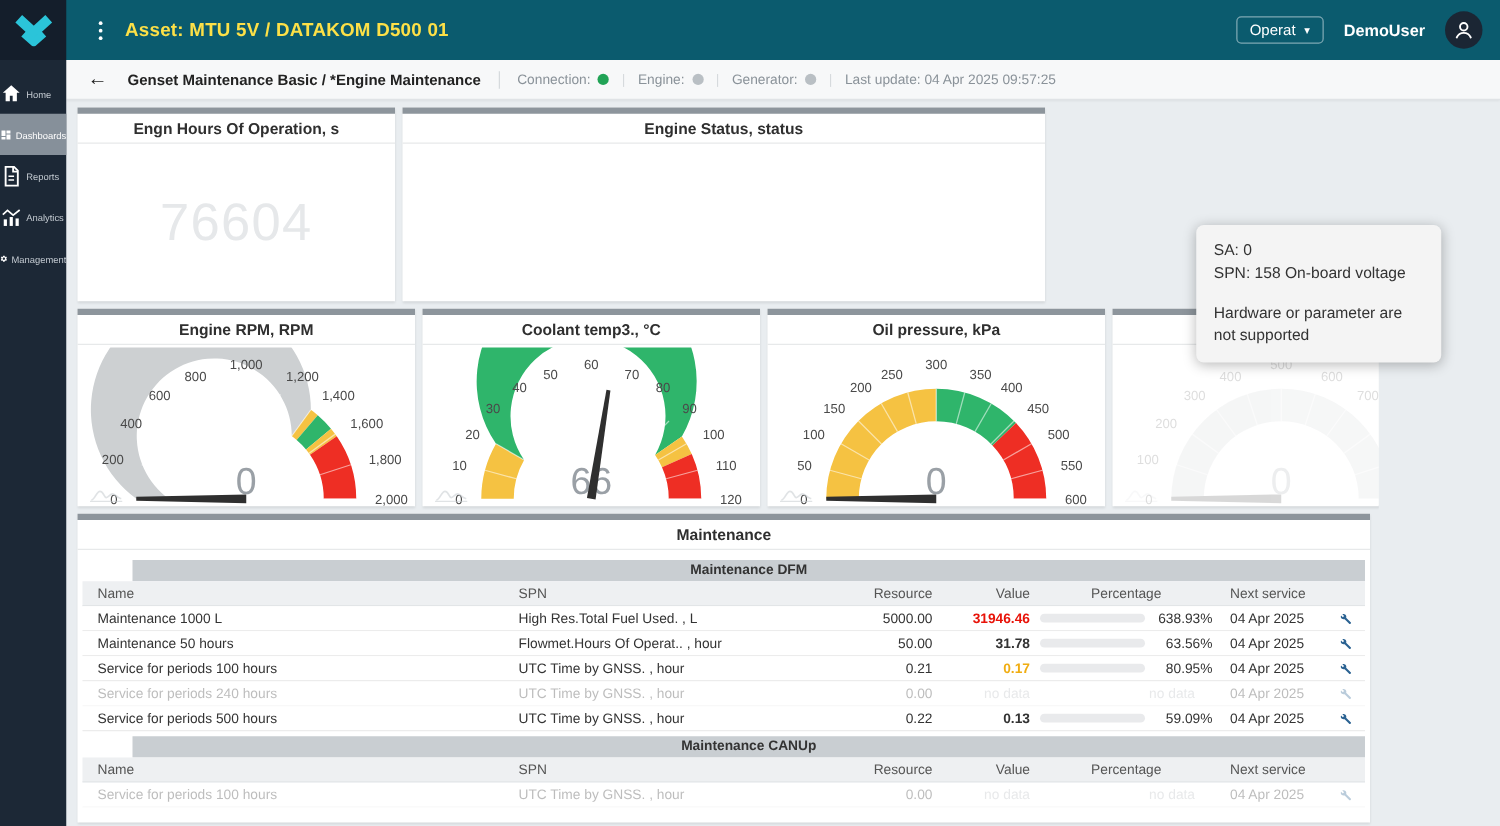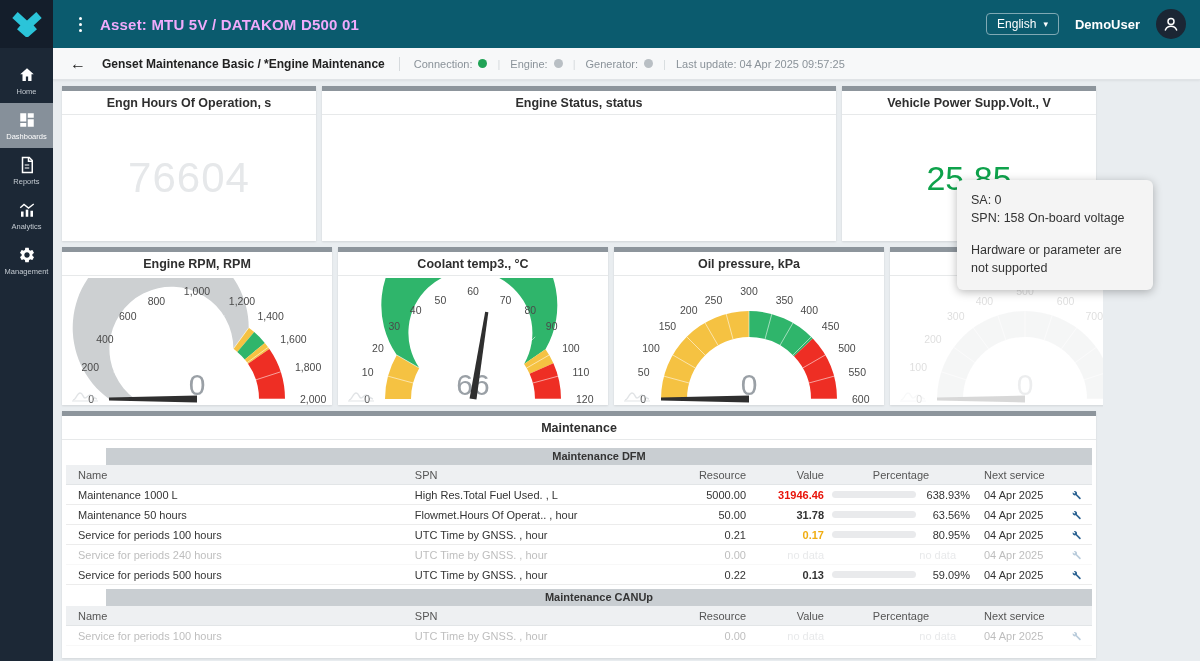--- a/index.html
+++ b/index.html
@@ -4,30 +4,30 @@
 <style>
   * { margin:0; padding:0; box-sizing:border-box; }
   html,body { width:1200px; height:661px; overflow:hidden; }
   body { font-family:"Liberation Sans", sans-serif; background:#e9edf0; position:relative; }
 
   
   .topbar { position:absolute; left:0; top:0; width:1200px; height:48px; background:#0b5b6e; display:flex; align-items:center; z-index:30; }
   .logo-block { width:53px; height:48px; background:#141e2b; display:flex; align-items:center; justify-content:center; flex:0 0 53px; }
   .kebab { margin-left:26px; display:flex; flex-direction:column; gap:3px; cursor:pointer; }
   .kebab i { width:3px; height:3px; border-radius:50%; background:#fff; display:block; }
-  .topbar-title { color:#f0abfc; font-size:15px; font-weight:700; margin-left:18px; letter-spacing:.2px; }
+  .topbar-title { color:#fde047; font-size:15px; font-weight:700; margin-left:18px; letter-spacing:.2px; }
   .topbar-right { margin-left:auto; display:flex; align-items:center; gap:16px; padding-right:14px; }
   .lang-select { border:1px solid #7fa9b4; border-radius:4px; color:#fff; font-size:12px; padding:3px 10px; display:flex; align-items:center; gap:7px; cursor:pointer; }
   .lang-select .chev { font-size:9px; }
   .user-name { color:#fff; font-size:13px; font-weight:700; }
   .avatar { width:30px; height:30px; border-radius:50%; background:#1b2634; display:flex; align-items:center; justify-content:center; }
 
   
   .sidebar { position:absolute; left:0; top:48px; width:53px; height:613px; background:#1c2836; z-index:25; display:flex; flex-direction:column; padding-top:10px; }
-  .side-item { width:53px; padding:8px 0 7px; display:flex; flex-direction:column; align-items:center; gap:3px; cursor:pointer; }
+  .side-item { width:53px; padding:8px 0 7px; display:flex; align-items:center; gap:3px; cursor:pointer; }
   .side-item .lbl { font-size:7.5px; color:#c3cad1; }
   .side-item.active { background:#86909a; }
   .side-item.active .lbl { color:#fff; }
   .side-item svg { display:block; }
 
   
   .crumbbar { position:absolute; left:53px; top:48px; width:1147px; height:32px; background:#f7f8f9; border-bottom:1px solid #e0e3e6; display:flex; align-items:center; z-index:20; box-shadow:0 1px 2px rgba(0,0,0,.06); }
   .back-arrow { font-size:16px; color:#222; margin:0 0 0 17px; cursor:pointer; line-height:1; }
   .crumb-title { font-size:12px; font-weight:700; color:#222; margin-left:16px; }
   .crumb-sep { width:1px; height:14px; background:#d6dadd; margin:0 14px; }
@@ -93,21 +93,21 @@
     </svg>
   </div>
   <div class="kebab">
       <i></i>
       <i></i>
       <i></i>
     </div>
   <div class="topbar-title">Asset: MTU 5V / DATAKOM D500 01</div>
   <div class="topbar-right">
     <div class="lang-select">
-      <span>English</span>
+      <span>Operat</span>
       <span class="chev">▾</span>
     </div>
     <div class="user-name">DemoUser</div>
     <div class="avatar">
       <svg width="18" height="18" viewBox="0 0 24 24">
         <circle cx="12" cy="8.5" r="4" fill="none" stroke="#fff" stroke-width="2"></circle>
         <path d="M4.5 20c1.6-3.6 4.4-5 7.5-5s5.9 1.4 7.5 5" fill="none" stroke="#fff" stroke-width="2" stroke-linecap="round"></path>
       </svg>
     </div>
   </div>
@@ -181,26 +181,20 @@
 <main class="content">
   <div class="grid row1">
     <section class="panel">
       <div class="panel-title">Engn Hours Of Operation, s</div>
       <div class="bigval-wrap">
           <div class="bigval hours" style="color: rgb(230, 232, 234);">76604</div>
         </div>
     </section>
     <section class="panel span2">
       <div class="panel-title">Engine Status, status</div>
-    </section>
-    <section class="panel">
-      <div class="panel-title">Vehicle Power Supp.Volt., V</div>
-      <div class="bigval-wrap">
-          <div class="bigval volt" style="color: rgb(14, 162, 75);">25.85</div>
-        </div>
     </section>
   </div>
 
   <div class="grid row2" style="margin-top:6px;">
     <section class="panel">
       <div class="panel-title">Engine RPM, RPM</div>
       <div class="gauge-wrap" id="gauge-0">
           <svg class="gauge" width="270" height="130" viewBox="0 0 270 130">
             <path d="M47.0,121.0 A88,88 0 1 1 186.7,49.8 L171.4,70.8 A62,62 0 1 0 73.0,121.0 Z" fill="#cdd0d2"></path>
             <path d="M186.7,49.8 A88,88 0 0 1 192.2,54.1 L175.3,73.9 A62,62 0 0 0 171.4,70.8 Z" fill="#f5c242"></path>

